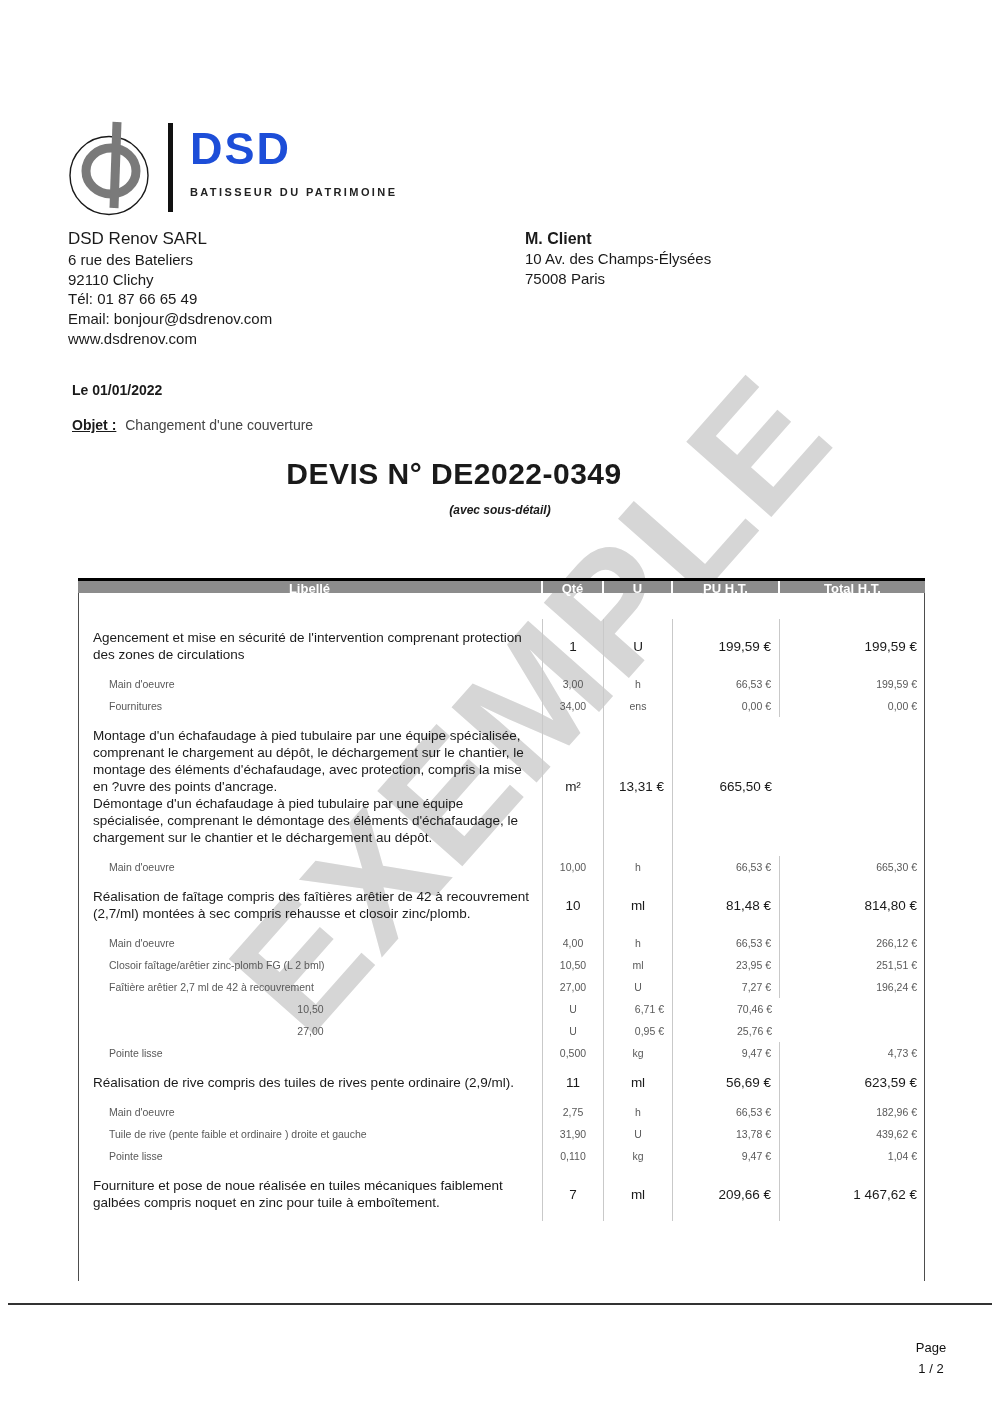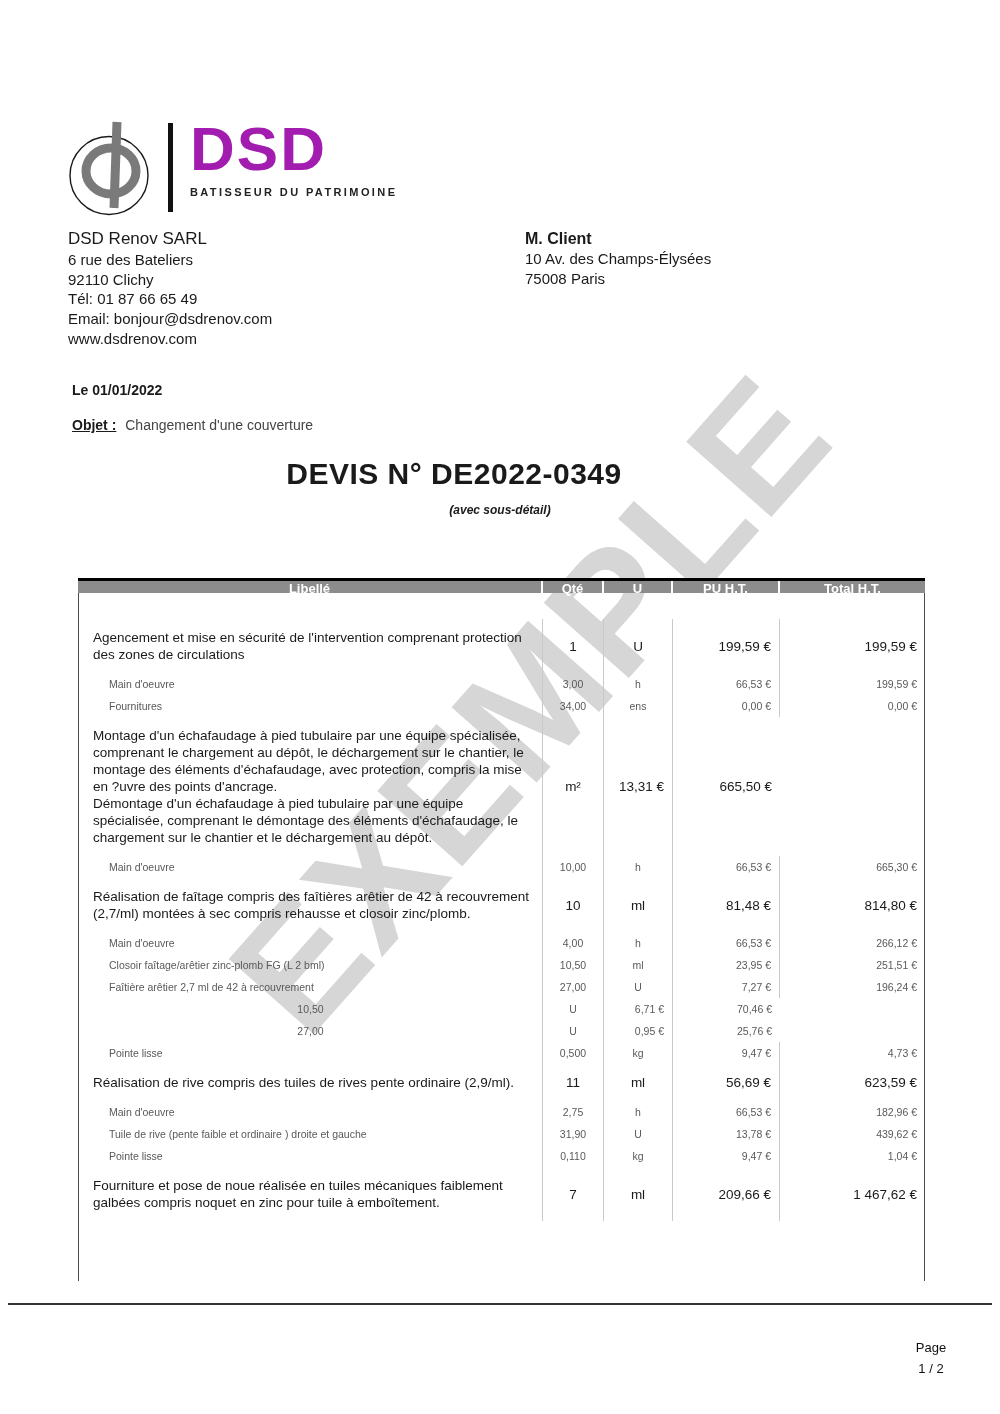--- a/index.html
+++ b/index.html
@@ -23,21 +23,21 @@
     color:var(--watermark);transform:rotate(-48.5deg);
     z-index:0;pointer-events:none;white-space:nowrap;
   }
   .content{position:relative;z-index:1;}
 
   
   .logo{position:absolute;left:68px;top:116px;display:flex;align-items:flex-start;}
   .logo-phi{width:84px;height:102px;}
   .logo-sep{width:5px;height:89px;background:#111;margin-left:16px;margin-top:7px;}
   .logo-textblock{margin-left:17px;margin-top:2px;}
-  .logo-name{font-size:62px;font-weight:bold;letter-spacing:2px;line-height:62px;color:#a21caf;}
+  .logo-name{font-size:45px;font-weight:bold;letter-spacing:2px;line-height:62px;color:#1d4ed8;}
   .logo-tagline{font-size:11px;font-weight:600;letter-spacing:2.4px;color:#222;margin-top:6px;}
 
   
   .company{position:absolute;left:68px;top:228px;font-size:15px;line-height:19.7px;}
   .company .name{font-size:17px;line-height:22px;}
   .client{position:absolute;left:525px;top:228px;font-size:15px;line-height:20px;}
   .client .name{font-size:16px;font-weight:bold;line-height:21px;}
 
   .date-line{position:absolute;left:72px;top:382px;font-size:14px;font-weight:bold;}
   .objet-line{position:absolute;left:72px;top:417px;font-size:14px;}

